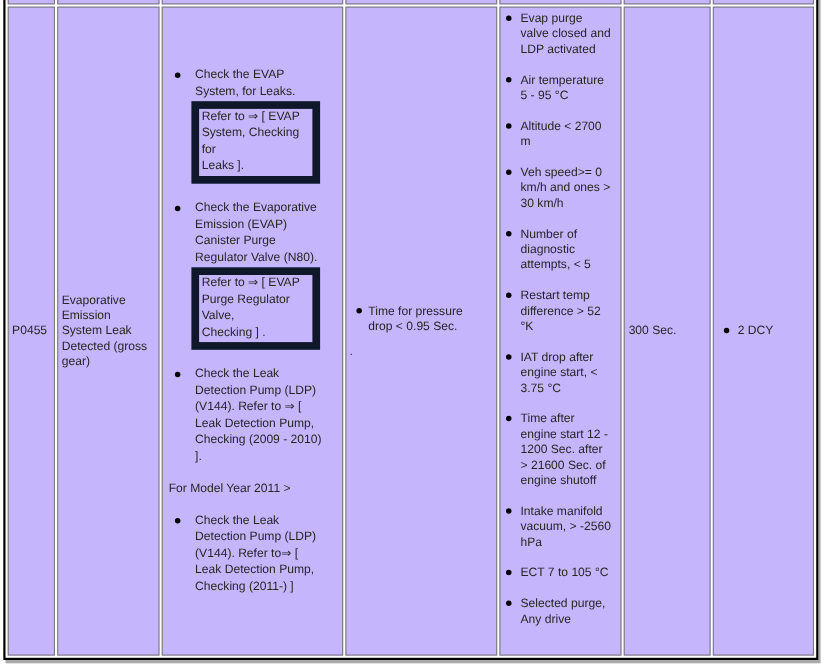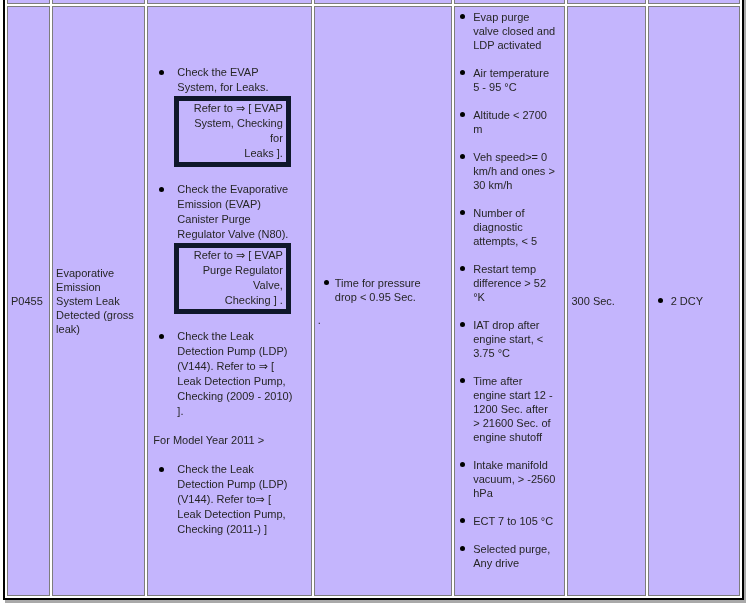--- a/index.html
+++ b/index.html
@@ -24,22 +24,22 @@
   ul{list-style:none;margin:0;padding:0;}
   li{position:relative;}
   .dot{position:absolute;top:4px;width:5px;height:5px;border-radius:50%;background:#000;}
   
   .c-checks{line-height:15px;}
   .c-checks li{padding-left:26px;margin:0 0 15px 0;}
   .c-checks li:last-child{margin-bottom:0;}
   .c-checks .dot{left:8px;top:5px;}
   .c-checks .note{margin:14px 0;padding-left:2px;}
   .linkbox{
-    display:inline-block;border:5px solid #0f172a;
-    padding:0 3px 1px 2px;margin:1px 17px 0 -3px;white-space:pre-line;text-align:right;
+    display:inline-block;border:7px solid #0f172a;
+    padding:0 3px 1px 2px;margin:1px 17px 0 -3px;white-space:pre-line;
   }
   
   .c-crit li{padding-left:17px;margin:0;}
   .c-crit .dot{left:6px;}
   .c-crit .stray{margin-top:9px;}
   
   .c-cond{vertical-align:top;padding-top:3px;}
   .c-cond li{padding-left:15px;margin:0 0 14px 0;}
   .c-cond li:last-child{margin-bottom:0;}
   .c-cond .dot{left:2px;}
@@ -78,21 +78,21 @@
 
         <td class="c-code">
           <span class="t">P0455</span>
         </td>
 
         <td class="c-desc">
           <span class="t">Evaporative
 Emission
 System Leak
 Detected (gross
-leak)</span>
+gear)</span>
         </td>
 
         <td class="c-checks">
           <ul>
             <li>
               <span class="dot"></span>
               <span class="bt">Check the EVAP
 System, for Leaks.</span>
               <span class="linkbox">Refer to ⇒ [ EVAP
 System, Checking for

